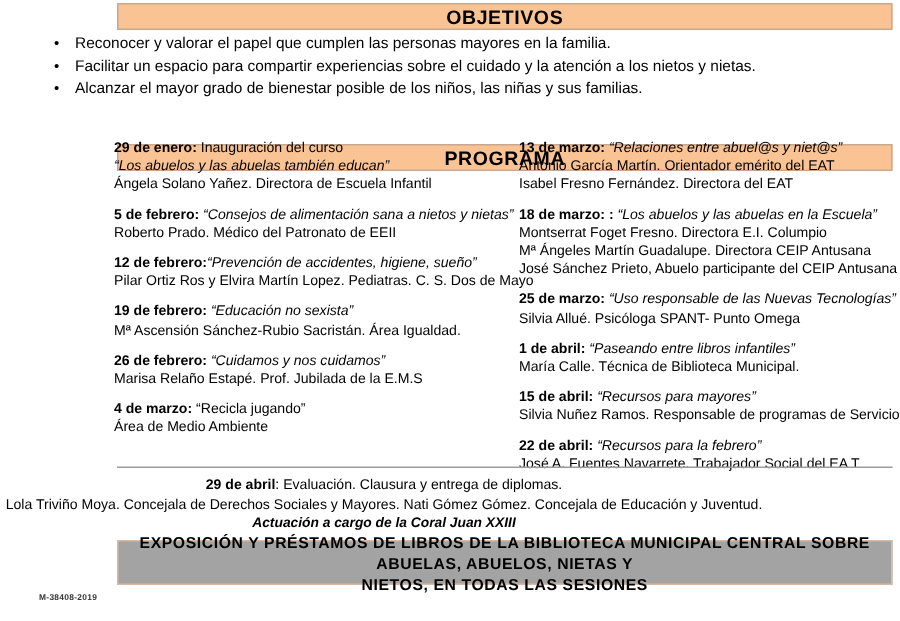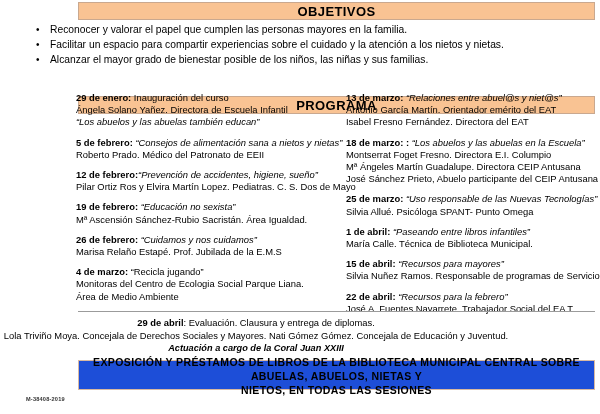--- a/index.html
+++ b/index.html
@@ -45,21 +45,21 @@
     top: 71px;
     height: 18px;
     line-height: 17px;
     background: #f9c393;
     font-size: 13px;
     margin-top: 25px;
   }
   .bar-exposicion {
     top: 360px;
     height: 30px;
-    background: #1d4ed8;
+    background: #a3a3a3;
     border: 1px solid #d9b9a2;
     font-size: 10.5px;
     font-weight: bold;
     line-height: 14px;
     padding: 1px 4px 0 4px;
     display: flex;
     align-items: center;
     justify-content: center;
   }
   .bar-exposicion .exp-txt { display: block; }
@@ -181,42 +181,41 @@
       <span>Alcanzar el mayor grado de bienestar posible de los niños, las niñas y sus familias.</span>
     </li>
   </ul>
 
   <div class="bar bar-programa">PROGRAMA</div>
 
   <div class="program">
     <div class="col col-left">
         <div class="entry">
           <div class="line"><span class="date">29  de  enero</span><span class="date">: </span><span class="title-roman">Inauguración del curso</span></div>
+          <div class="line title-it">“Los abuelos y las abuelas también educan”</div>
           <div class="line">Ángela Solano Yañez. Directora de Escuela Infantil</div>
-          <div class="line title-it">“Los abuelos y las abuelas también educan”</div>
         </div>
         <div class="entry">
           <div class="line"><span class="date">5  de febrero</span><span class="date">: </span><span class="title-it">“Consejos de alimentación sana a nietos y nietas”</span></div>
           <div class="line">Roberto Prado. Médico del Patronato de EEII</div>
         </div>
         <div class="entry">
           <div class="line"><span class="date">12 de febrero</span><span class="date">:</span><span class="title-it">“Prevención de accidentes, higiene, sueño”</span></div>
           <div class="line">Pilar Ortiz Ros y Elvira Martín Lopez. Pediatras. C. S. Dos de Mayo</div>
         </div>
         <div class="entry">
           <div class="line"><span class="date">19 de febrero</span><span class="date">: </span><span class="title-it">“Educación no sexista”</span></div>
           <div class="line">Mª Ascensión Sánchez-Rubio Sacristán. Área Igualdad.</div>
         </div>
         <div class="entry">
           <div class="line"><span class="date">26 de febrero</span><span class="date">: </span><span class="title-it">“Cuidamos y nos cuidamos”</span></div>
           <div class="line">Marisa Relaño Estapé. Prof. Jubilada de la E.M.S</div>
         </div>
         <div class="entry">
           <div class="line"><span class="date">4 de marzo</span><span class="date">: </span><span class="title-roman">“Recicla jugando”</span></div>
-          <div class="line">Monitoras del Centro de Ecologia Social Parque Liana.</div>
           <div class="line">Área de Medio Ambiente</div>
         </div>
       </div>
     <div class="col col-right">
         <div class="entry">
           <div class="line"><span class="date">13 de marzo</span><span class="date">: </span><span class="title-it">“Relaciones entre abuel@s y niet@s”</span></div>
           <div class="line">Antonio García Martín. Orientador emérito del EAT</div>
           <div class="line">Isabel Fresno Fernández. Directora del EAT</div>
         </div>
         <div class="entry">

